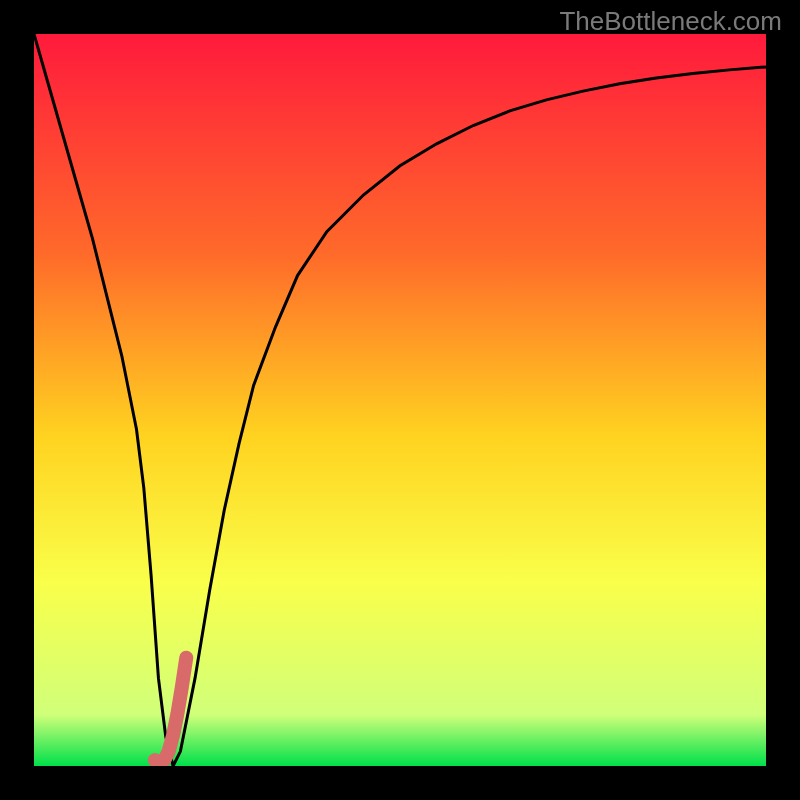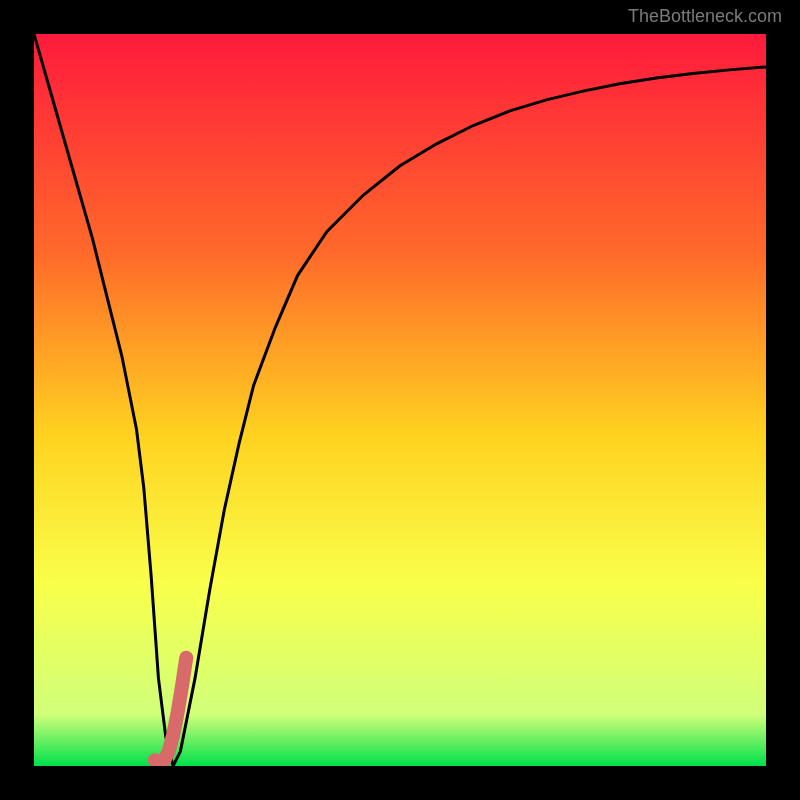--- a/index.html
+++ b/index.html
@@ -11,21 +11,21 @@
     width: 800px;
     height: 800px;
     position: relative;
     background: #000;
   }
   .watermark {
     position: absolute;
     top: 6px;
     right: 18px;
     font-family: Arial, sans-serif;
-    font-size: 18px;
+    font-size: 26px;
     color: #7a7a7a;
     font-weight: 500;
     z-index: 10;
   }
   .plot-area {
     position: absolute;
     left: 34px;
     top: 34px;
     width: 732px;
     height: 732px;

